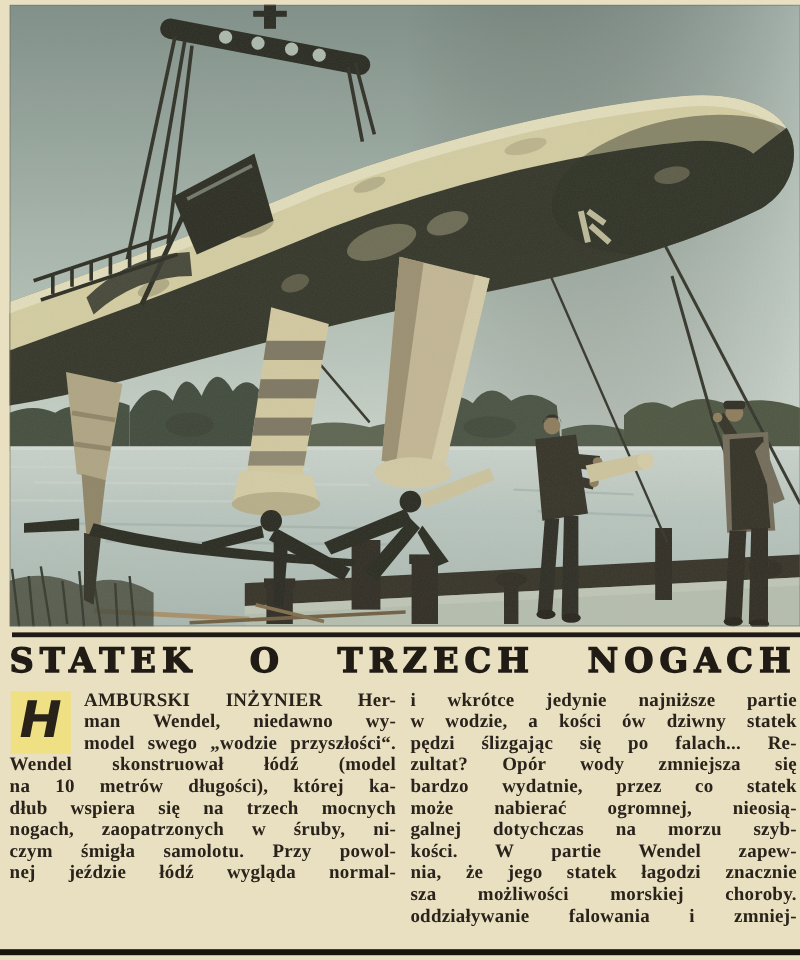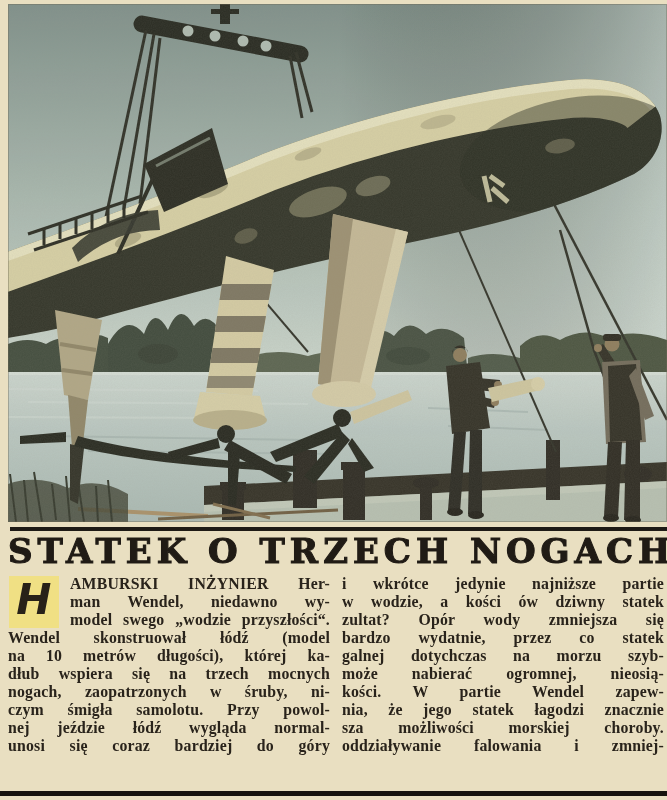--- a/index.html
+++ b/index.html
@@ -13,21 +13,21 @@
     background:#9aa9a4;
   }
   .photo-wrap svg{display:block;}
   .rule-top{
     position:absolute;left:10px;top:527px;width:657px;height:4px;
     background:#1e1a15;
   }
   .headline{
     position:absolute;left:8px;top:531px;width:656px;margin:0;
     font-family:"DejaVu Serif", serif;
-    font-weight:bold;font-size:34px;line-height:40px;
+    font-weight:bold;font-size:28px;line-height:40px;
     letter-spacing:5px;color:#201b15;
     -webkit-text-stroke:1.1px #201b15;
     text-align:justify;text-align-last:justify;
     white-space:nowrap;
   }
   .cols{
     position:absolute;left:8px;top:575px;width:656px;
     display:flex;gap:12px;
     color:#29231b;
   }
@@ -294,29 +294,29 @@
         </div>
       <div class="line">AMBURSKI INŻYNIER Her-</div>
       <div class="line">man Wendel, niedawno wy-</div>
       <div class="line">model swego „wodzie przyszłości“.</div>
       <div class="line">Wendel skonstruował łódź (model</div>
       <div class="line">na 10 metrów długości), której ka-</div>
       <div class="line">dłub wspiera się na trzech mocnych</div>
       <div class="line">nogach, zaopatrzonych w śruby, ni-</div>
       <div class="line">czym śmigła samolotu. Przy powol-</div>
       <div class="line">nej jeździe łódź wygląda normal-</div>
-      <div class="line">unosi się coraz bardziej do góry</div>
     </div>
     <div class="col">
       <div class="line">i wkrótce jedynie najniższe partie</div>
       <div class="line">w wodzie, a kości ów dziwny statek</div>
+      <div class="line">pędzi ślizgając się po falach... Re-</div>
       <div class="line">zultat? Opór wody zmniejsza się</div>
       <div class="line">bardzo wydatnie,  przez co statek</div>
+      <div class="line">może nabierać ogromnej, nieosią-</div>
       <div class="line">galnej dotychczas na morzu szyb-</div>
-      <div class="line">może nabierać ogromnej, nieosią-</div>
       <div class="line">kości. W partie Wendel zapew-</div>
       <div class="line">nia, że jego statek łagodzi znacznie</div>
       <div class="line">sza możliwości morskiej choroby.</div>
       <div class="line">oddziaływanie falowania i zmniej-</div>
     </div>
   </div>
 
   <div class="rule-bottom"></div>
 </div>
 

